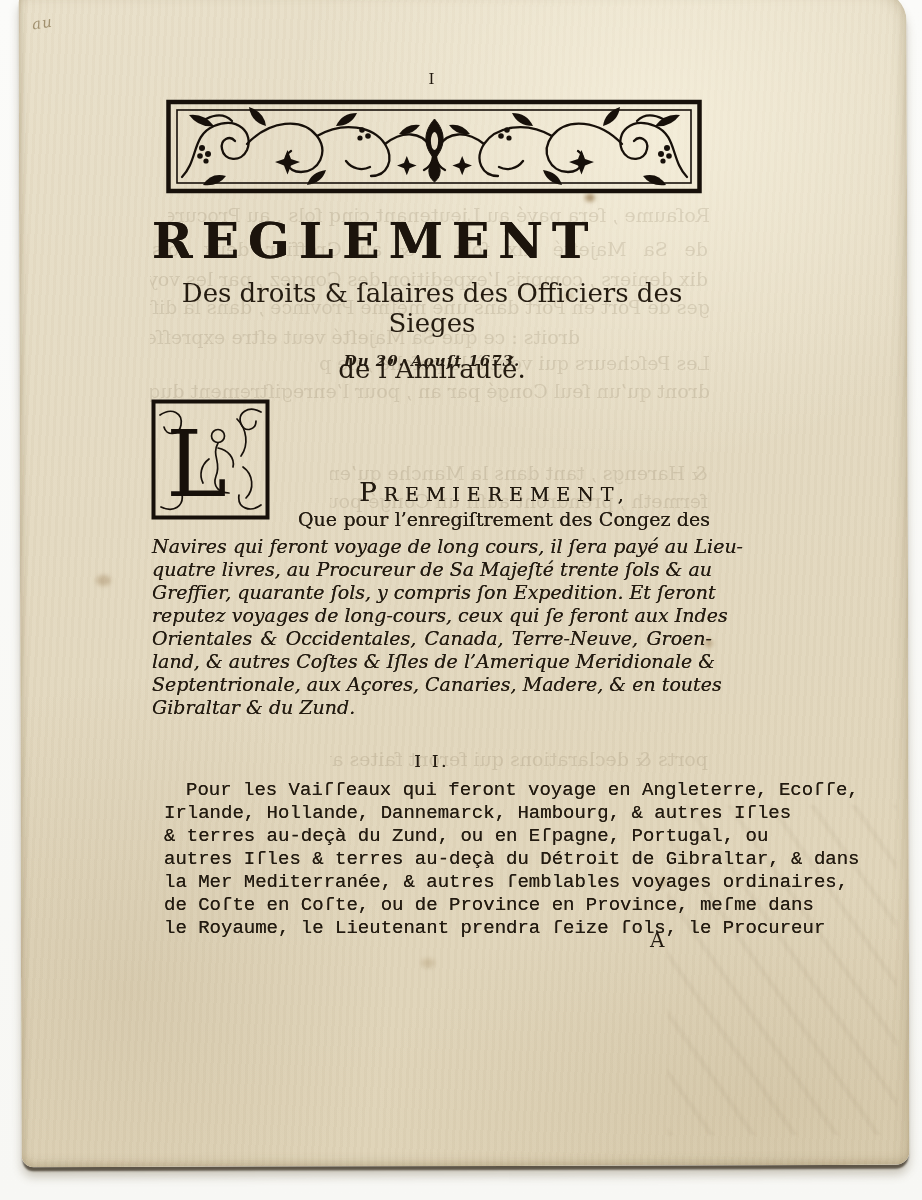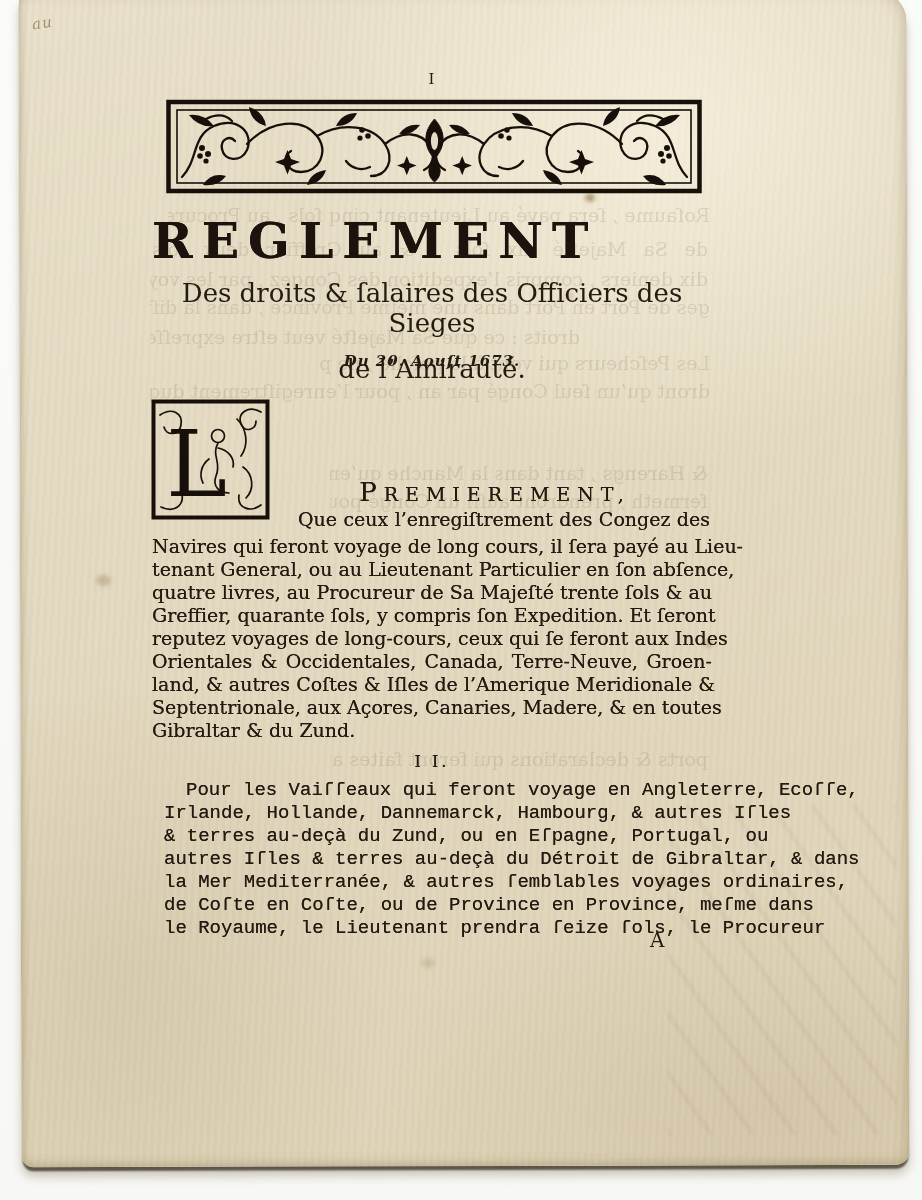--- a/index.html
+++ b/index.html
@@ -162,25 +162,24 @@
         <path d="M67,44 C60,57 71,63 65,77 C61,88 69,94 78,94"></path>
         <path d="M67,49 C77,51 84,59 82,68"></path>
         <path d="M58,60 C50,66 48,76 52,84"></path>
       </g>
       <text x="15" y="97" font-size="92" font-family="'DejaVu Serif',serif" fill="#17100a">L</text>
     </svg>
 
 
     <div class="sec-head" style="left:280px;top:477px;width:430px;"><span class="big">P</span><span>REMIEREMENT,</span></div>
 
-    <div class="ink line" style="left:298px;top:508px;width:412px;">Que ceux l’enregiſtrement des Congez des</div>
-
-    <div class="ink" style="left:152px;top:535px;width:560px;">
+    <div class="ink line" style="left:298px;top:508px;width:412px;">Que pour l’enregiſtrement des Congez des</div>
+
+    <div class="ink" style="left:152px;top:535px;width:560px;font-style:italic;">
       <div class="line">Navires qui feront voyage de long cours, il ſera payé au Lieu-</div>
-      <div class="line">tenant General, ou au Lieutenant Particulier en ſon abſence,</div>
       <div class="line">quatre livres, au Procureur de Sa Majeſté trente ſols &amp; au</div>
       <div class="line">Greffier, quarante ſols, y compris ſon Expedition. Et ſeront</div>
       <div class="line">reputez voyages de long-cours, ceux qui ſe feront aux Indes</div>
       <div class="line">Orientales &amp; Occidentales, Canada, Terre-Neuve, Groen-</div>
       <div class="line">land, &amp; autres Coſtes &amp; Iſles de l’Amerique Meridionale &amp;</div>
       <div class="line">Septentrionale, aux Açores, Canaries, Madere, &amp; en toutes</div>
       <div class="line left">Gibraltar &amp; du Zund.</div>
     </div>
 
     <div class="sec-head" style="left:152px;top:752px;width:560px;font-size:16px;letter-spacing:3px;">I I.</div>

